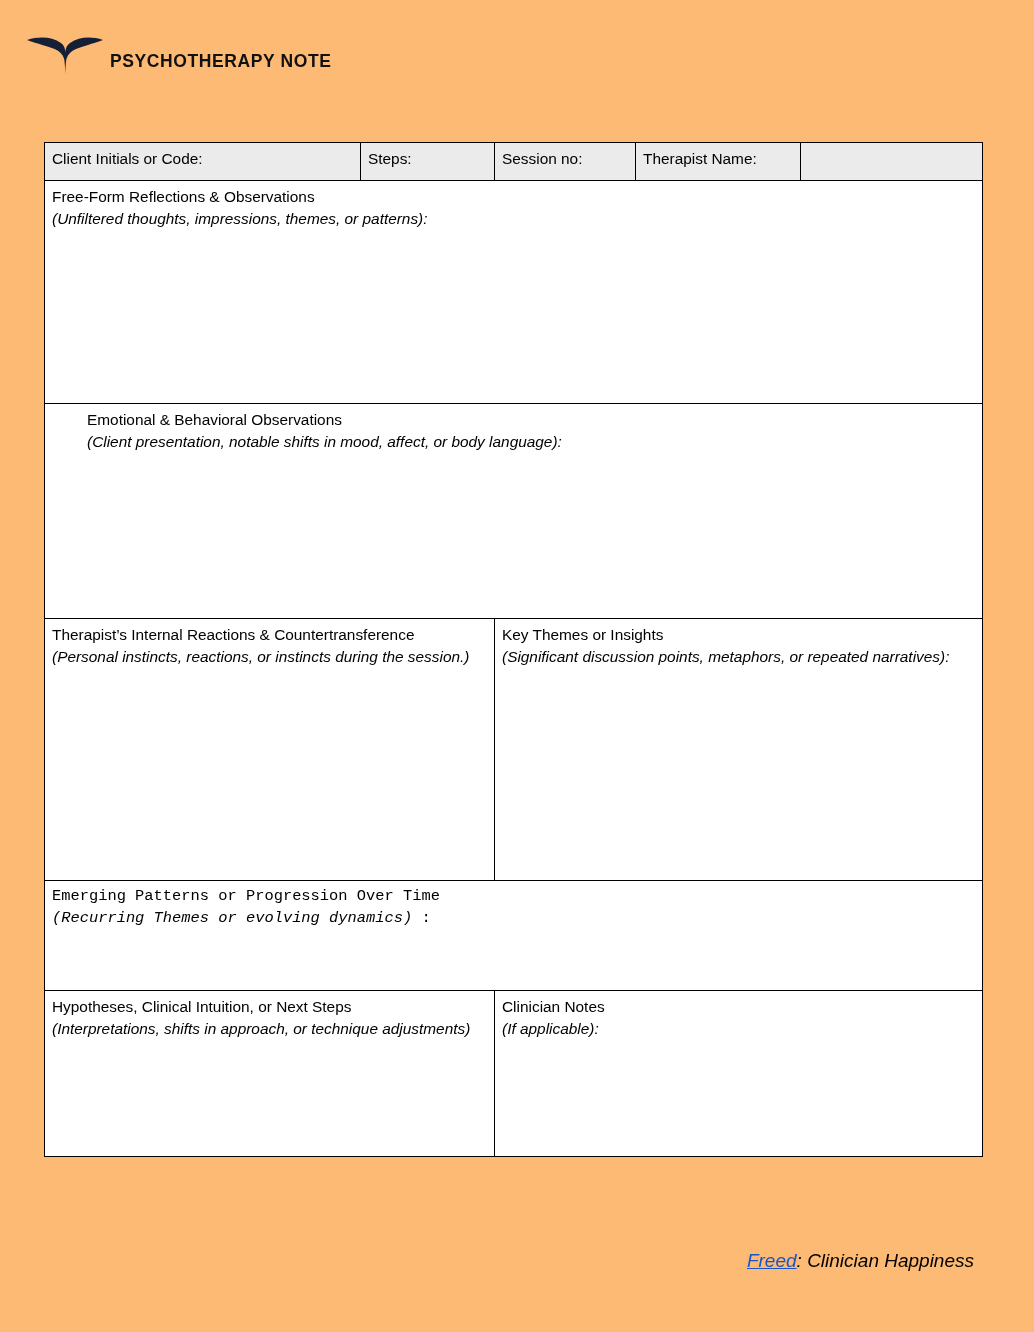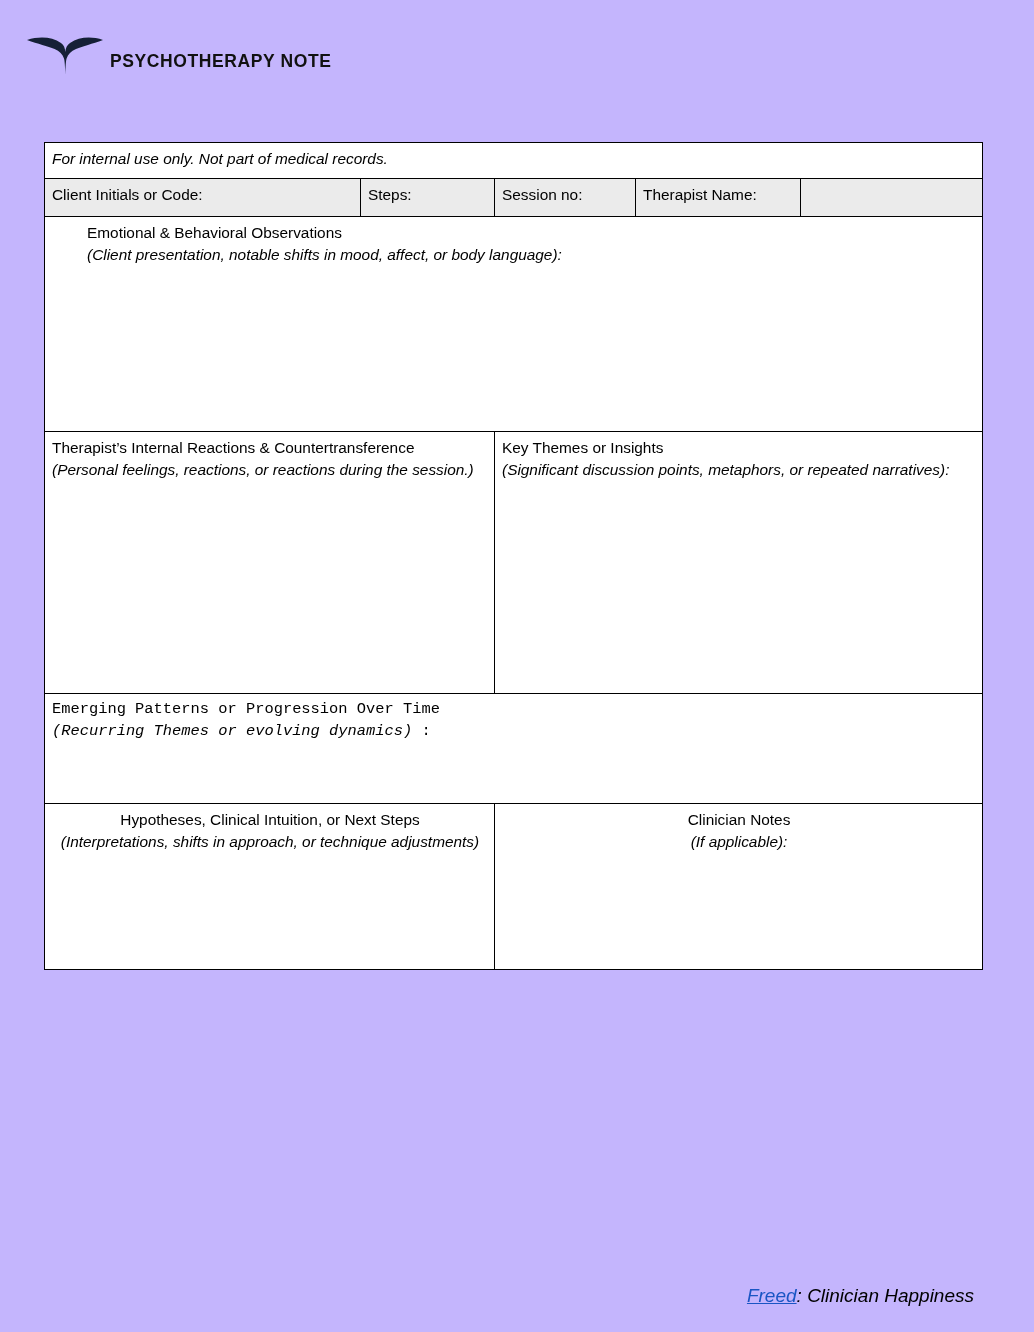--- a/index.html
+++ b/index.html
@@ -16,21 +16,21 @@
     color: #000000;
     overflow: hidden;
   }
 
   .page {
     position: absolute;
     left: 0;
     top: 0;
     width: 1034px;
     height: 1332px;
-    background: #c4b5fd;
+    background: #fdba74;
     box-sizing: border-box;
   }
 
   
   .doc-header {
     position: absolute;
     left: 26px;
     top: 26px;
     display: flex;
     align-items: center;
@@ -79,27 +79,27 @@
   }
   .it { font-style: italic; }
 
   
   .r-internal td { height: 26px; }
   .r-meta td     { height: 28px; }
   .r-freeform td { height: 213px; }
   .r-emotional td{ height: 205px; padding-left: 42px; }
   .r-reactions td{ height: 252px; margin-left: 31px; }
   .r-emerging td { height: 100px; font-family: Liberation Mono, monospace; }
-  .r-hypoth td   { height: 156px; text-align: center; }
+  .r-hypoth td   { height: 156px; }
 
   
   .doc-footer {
     position: absolute;
     right: 60px;
-    top: 1285px;
+    top: 1250px;
     font-size: 19px;
     font-style: italic;
     white-space: nowrap;
     color: #000000;
   }
   .footer-link {
     color: #1a55c4;
     text-decoration: underline;
     font-style: italic;
   }
@@ -120,56 +120,57 @@
   <table class="note-table">
     <colgroup>
       <col style="width:316px">
       <col style="width:134px">
       <col style="width:141px">
       <col style="width:165px">
       <col style="width:182px">
     </colgroup>
     <tbody>
 
-      <tr class="r-internal">
+
+      <tr class="r-meta">
+        <td class="shaded">
+          <span class="cell-label">Client Initials or Code:</span>
+        </td>
+        <td class="shaded">
+          <span class="cell-label">Steps:</span>
+        </td>
+        <td class="shaded">
+          <span class="cell-label">Session no:</span>
+        </td>
+        <td class="shaded">
+          <span class="cell-label">Therapist Name:</span>
+        </td>
+        <td class="shaded">
+          <span class="cell-label"></span>
+        </td>
+      </tr>
+
+      <tr class="r-freeform">
         <td colspan="5">
-          <span class="cell-label it">For internal use only. Not part of medical records.</span>
-        </td>
-      </tr>
-
-      <tr class="r-meta">
-        <td class="shaded">
-          <span class="cell-label">Client Initials or Code:</span>
-        </td>
-        <td class="shaded">
-          <span class="cell-label">Steps:</span>
-        </td>
-        <td class="shaded">
-          <span class="cell-label">Session no:</span>
-        </td>
-        <td class="shaded">
-          <span class="cell-label">Therapist Name:</span>
-        </td>
-        <td class="shaded">
-          <span class="cell-label"></span>
-        </td>
-      </tr>
-
+          <span class="cell-label">Free-Form Reflections &amp; Observations </span>
+          <span class="it">(Unfiltered thoughts, impressions, themes, or patterns):</span>
+        </td>
+      </tr>
 
       <tr class="r-emotional">
         <td colspan="5">
           <span class="cell-label">Emotional &amp; Behavioral Observations </span>
           <span class="it">(Client presentation, notable shifts in mood, affect, or body language):</span>
         </td>
       </tr>
 
       <tr class="r-reactions">
         <td colspan="2">
           <span class="cell-label">Therapist’s Internal Reactions &amp; Countertransference </span>
-          <span class="it">(Personal feelings, reactions, or reactions during the session.)</span>
+          <span class="it">(Personal instincts, reactions, or instincts during the session.)</span>
         </td>
         <td colspan="3">
           <span class="cell-label">Key Themes or Insights </span>
           <span class="it">(Significant discussion points, metaphors, or repeated narratives):</span>
         </td>
       </tr>
 
       <tr class="r-emerging">
         <td colspan="5">
           <span class="cell-label">Emerging Patterns or Progression Over Time </span>

